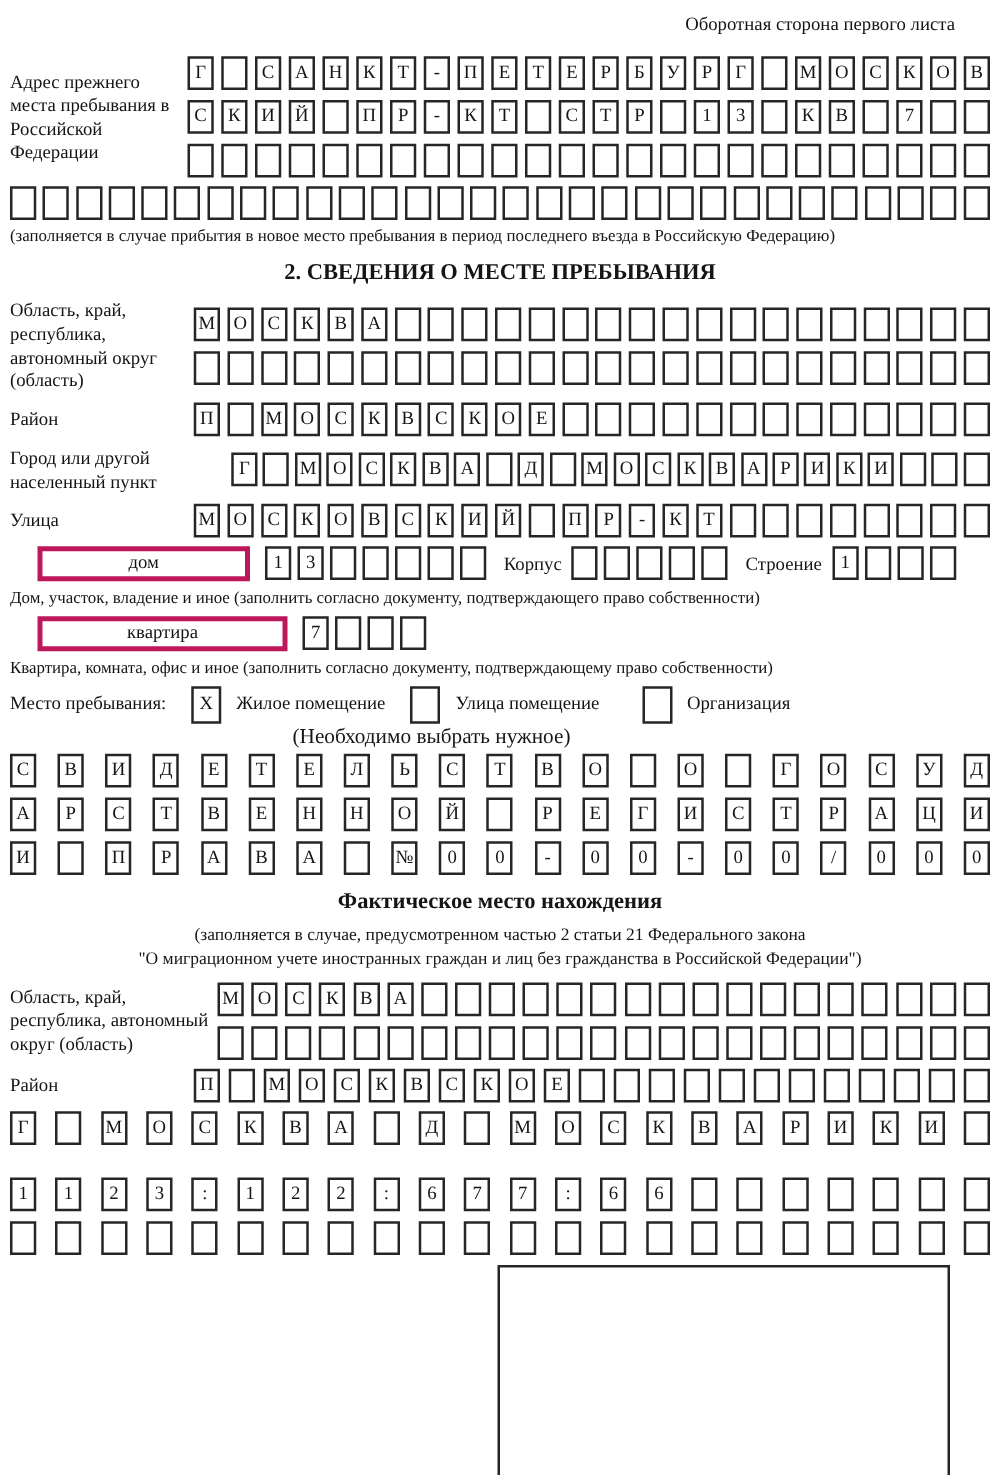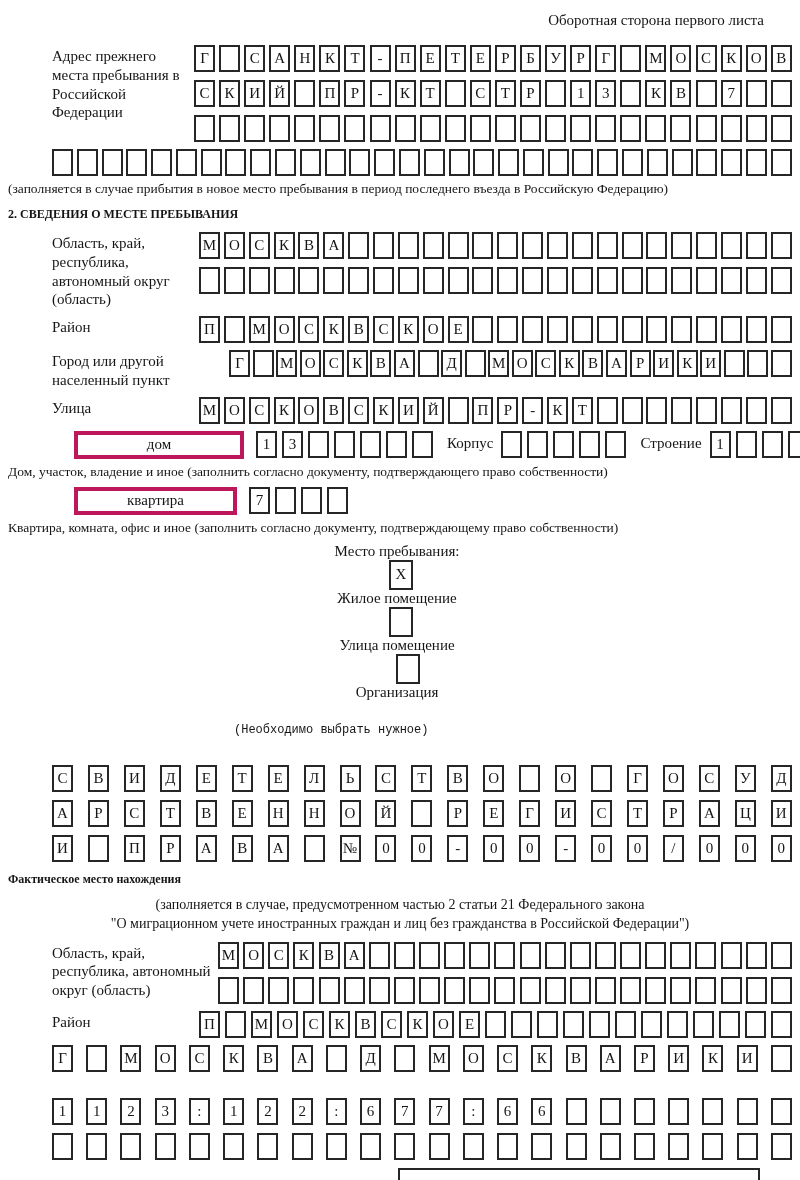--- a/index.html
+++ b/index.html
@@ -4,55 +4,55 @@
 <style>
   html, body { margin: 0; background: #ffffff; }
   body {
     width: 800px; min-height: 1180px; box-sizing: border-box;
     padding: 12px 8px 10px 8px;
     font-family: "Liberation Serif", "DejaVu Serif", serif;
     font-size: 15px; color: #151515;
   }
   .header-note { text-align: right; padding-right: 28px; margin-bottom: 16px; }
 
-  .frow { display: flex; align-items: flex-start; margin-bottom: 7px; margin-left: 44px; }
+  .frow { display: flex; align-items: center; margin-bottom: 7px; }
   .label { flex: none; line-height: 1.25; padding-top: 2px; }
   .w140 { width: 142px; } .w147 { width: 147px; } .w177 { width: 177px; }
   .w225 { width: 228px; } .w162 { width: 166px; } .w182 { width: 186px; }
   .w197 { width: 200px; }
 
   .cells { display: flex; flex: 1; justify-content: space-between; }
   .cells-stack { flex: 1; display: flex; flex-direction: column; gap: 8px; }
   .cells-stack .cells { flex: none; width: 100%; }
   .cell {
     box-sizing: border-box; width: 21px; height: 27px; flex: none;
     border: 2px solid #262626; display: flex; align-items: center; justify-content: center;
     font-size: 15px; line-height: 1;
   }
   .cells-tight { display: flex; gap: 5px; }
 
   .caption { font-size: 13.5px; margin: -2px 0 7px 0; }
   .caption.center { }
 
-  .section-title { font-weight: bold; font-size: 12px; margin: 10px 0 10px 0; }
+  .section-title { text-align: center; font-weight: bold; font-size: 18px; margin: 10px 0 10px 0; }
   .subtitle { text-align: center; font-size: 14px; margin-bottom: 3px; }
 
   .wide-box {
     box-sizing: border-box; border: 4px solid #be185d; height: 28px; flex: none;
     display: flex; align-items: center; justify-content: center; font-size: 15px;
   }
   .house-box { width: 170px; margin-left: 22px; margin-right: 12px; }
-  .apt-box { width: 163px; margin-left: 22px; margin-right: 12px; }
+  .apt-box { width: 200px; margin-left: 22px; margin-right: 12px; }
   .inline-label { padding: 4px 8px 0 14px; }
 
-  .stay-row { display: flex; align-items: center; margin-bottom: 22px; flex-direction: column; }
+  .stay-row { display: flex; align-items: center; margin-bottom: 0; }
   .stay-row .cb { width: 24px; height: 30px; margin: 0 12px 0 14px; }
   .stay-label { padding-right: 6px; }
   .org-gap { margin-left: 28px !important; }
-  .hint { font-size: 12px; margin: 0 0 28px 226px; font-family: Liberation Mono, monospace; }
+  .hint { font-size: 17px; margin: 0 0 4px 226px; }
 
   .stamp-box {
     box-sizing: border-box; width: 362px; height: 172px;
     border: 2px solid #262626; margin: 8px 0 8px 390px;
   }
   .mt19 { margin-top: 19px; }
 </style>
 </head>
 <body>
 

